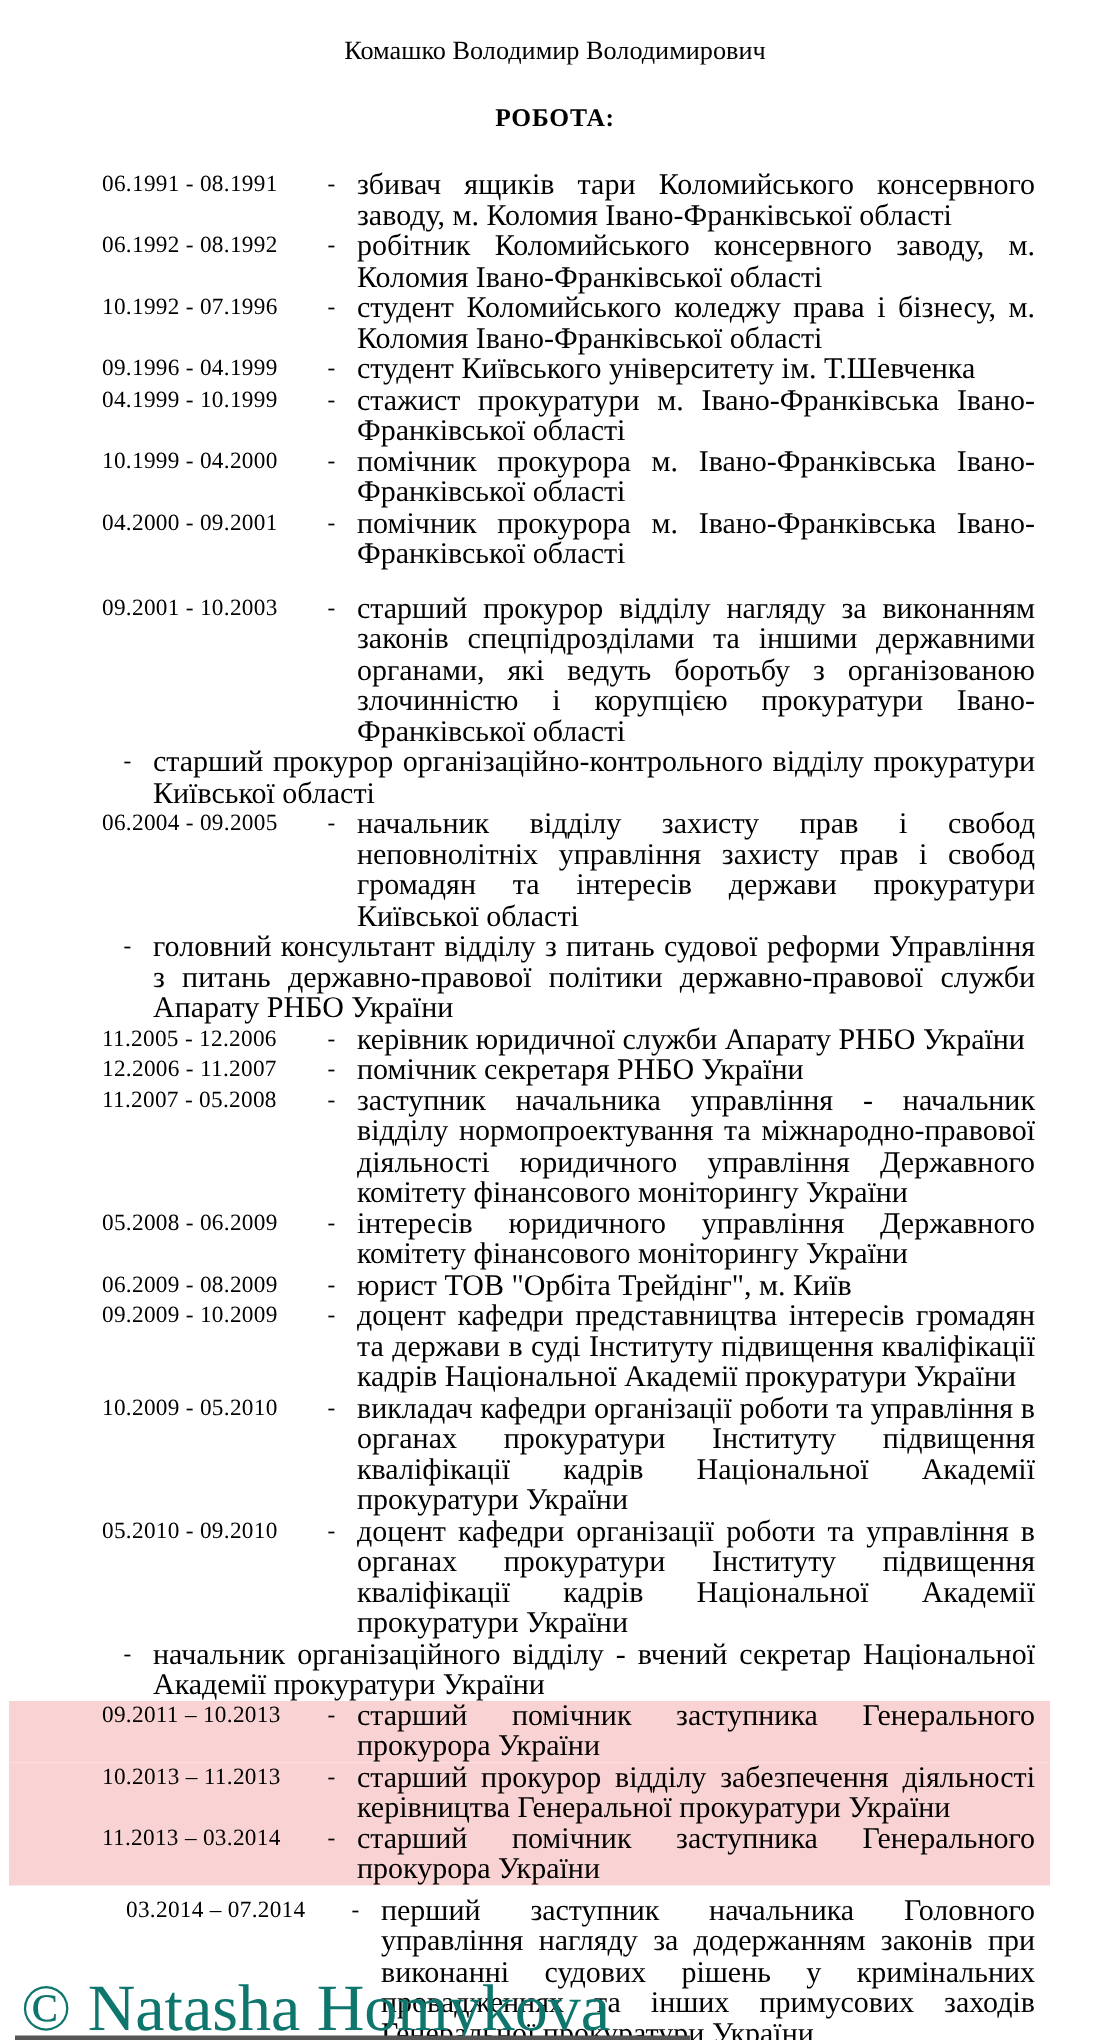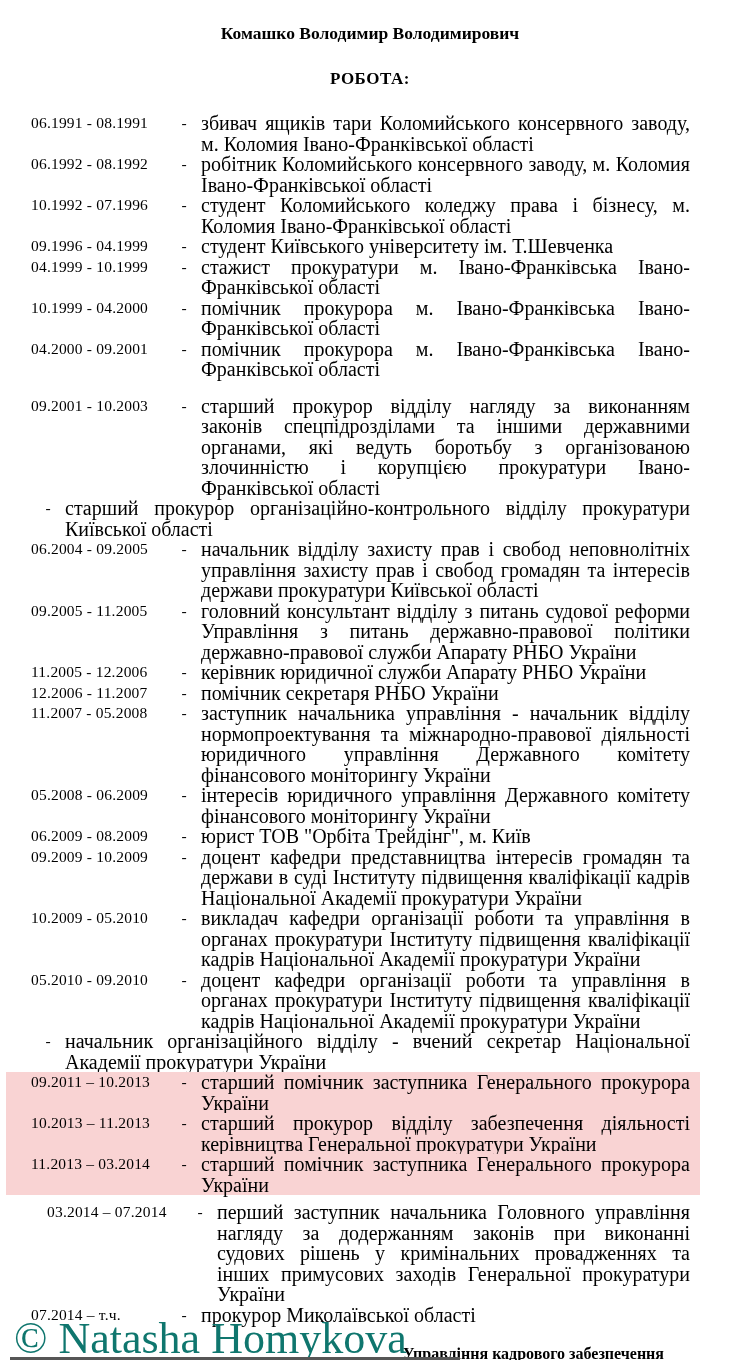--- a/index.html
+++ b/index.html
@@ -6,36 +6,36 @@
   html, body {
     width: 740px; height: 1360px;
     background: var(--bg, #ffffff);
     color: var(--fg, #000000);
     font-family: "Liberation Serif", "DejaVu Serif", serif;
     overflow: hidden; position: relative;
   }
   .doc-title {
     margin-top: 22px;
     text-align: center;
-    font-weight: bold;
+    font-weight: normal;
     font-size: 17.5px;
     line-height: 23px;
   }
   .section-heading {
     margin-top: 22px;
     text-align: center;
     font-weight: bold;
     font-size: 17px;
     line-height: 23px;
     letter-spacing: 0.5px;
   }
   .entries { margin-top: 23px; }
   .entry {
     display: flex;
-    padding: 0 50px 0 31px;
+    padding: 0 50px 0 68px;
     position: relative;
   }
   .entry > div { position: relative; }
   .entry.highlight::before {
     content: "";
     position: absolute;
     left: 6px; right: 40px; top: 0; bottom: 0;
     background: var(--hl, #f9d3d3);
   }
   .entry.gap-before { margin-top: 16px; }
@@ -143,21 +143,20 @@
     <div class="desc">старший прокурор організаційно-контрольного відділу прокуратури Київської області</div>
   </div>
 
   <div class="entry">
     <div class="period">06.2004 - 09.2005</div>
     <div class="dash">-</div>
     <div class="desc">начальник відділу захисту прав і свобод неповнолітніх управління захисту прав і свобод громадян та інтересів держави прокуратури Київської області</div>
   </div>
 
   <div class="entry">
-    <div class="period">09.2005 - 11.2005</div>
     <div class="dash">-</div>
     <div class="desc">головний консультант відділу з питань судової реформи Управління з питань державно-правової політики державно-правової служби Апарату РНБО України</div>
   </div>
 
   <div class="entry">
     <div class="period">11.2005 - 12.2006</div>
     <div class="dash">-</div>
     <div class="desc">керівник юридичної служби Апарату РНБО України</div>
   </div>
 

